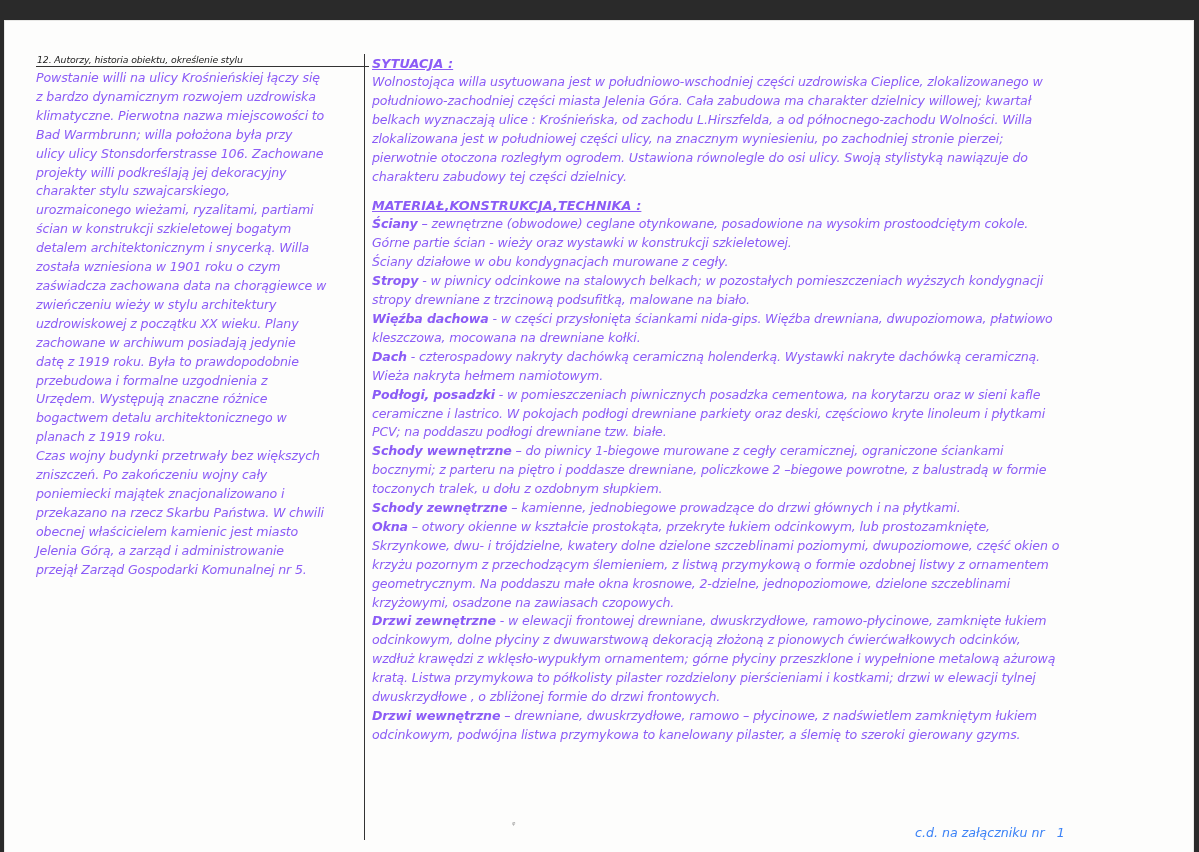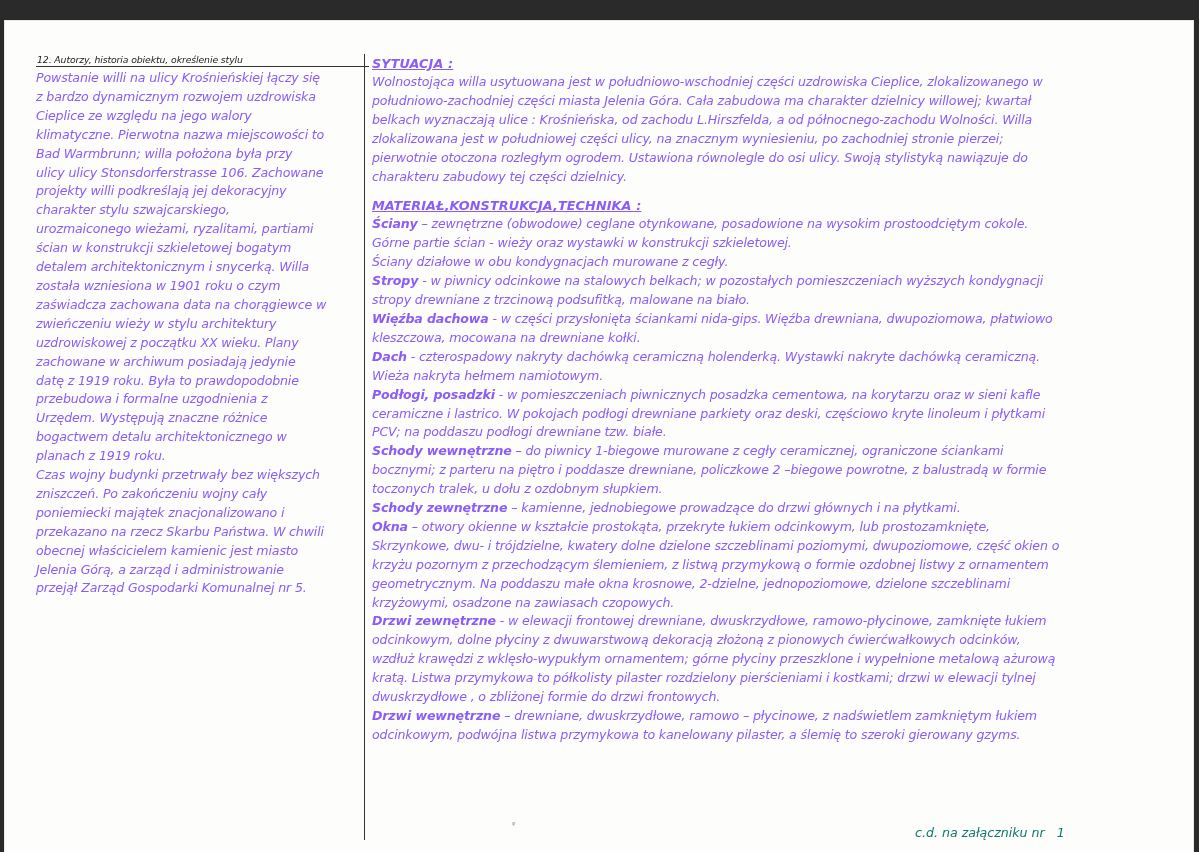--- a/index.html
+++ b/index.html
@@ -45,37 +45,36 @@
   .line { display: block; white-space: nowrap; }
   .heading {
     font-weight: bold; text-decoration: underline;
     font-size: 12.8px; line-height: 18px; letter-spacing: 0.1px;
     display: block;
   }
   .gap { display: block; height: 11px; }
   .term { font-weight: bold; }
   .footer-note {
     position: absolute; left: 911px; top: 805px;
-    font-size: 12.6px; color: #0f766e; white-space: pre;
+    font-size: 12.6px; color: #3b82f6; white-space: pre;
   }
   .speck { position: absolute; left: 508px; top: 798px; font-size: 8px; color: #999; }
 </style>
 </head>
 <body>
 
 <div class="page">
 
   <div class="col-divider"></div>
 
   <div class="col-left">
     <div class="section-header">12. Autorzy, historia obiektu, określenie stylu</div>
     <div class="body-text" style="padding-top:2px;">
       <span class="line">Powstanie willi na ulicy Krośnieńskiej łączy się</span>
       <span class="line">z bardzo dynamicznym rozwojem uzdrowiska</span>
-      <span class="line">Cieplice ze względu na jego walory</span>
       <span class="line">klimatyczne. Pierwotna nazwa miejscowości to</span>
       <span class="line">Bad Warmbrunn; willa położona była przy</span>
       <span class="line">ulicy ulicy Stonsdorferstrasse 106. Zachowane</span>
       <span class="line">projekty willi podkreślają jej dekoracyjny</span>
       <span class="line">charakter stylu szwajcarskiego,</span>
       <span class="line">urozmaiconego wieżami, ryzalitami, partiami</span>
       <span class="line">ścian w konstrukcji szkieletowej bogatym</span>
       <span class="line">detalem architektonicznym i snycerką. Willa</span>
       <span class="line">została wzniesiona w 1901 roku o czym</span>
       <span class="line">zaświadcza zachowana data na chorągiewce w</span>

